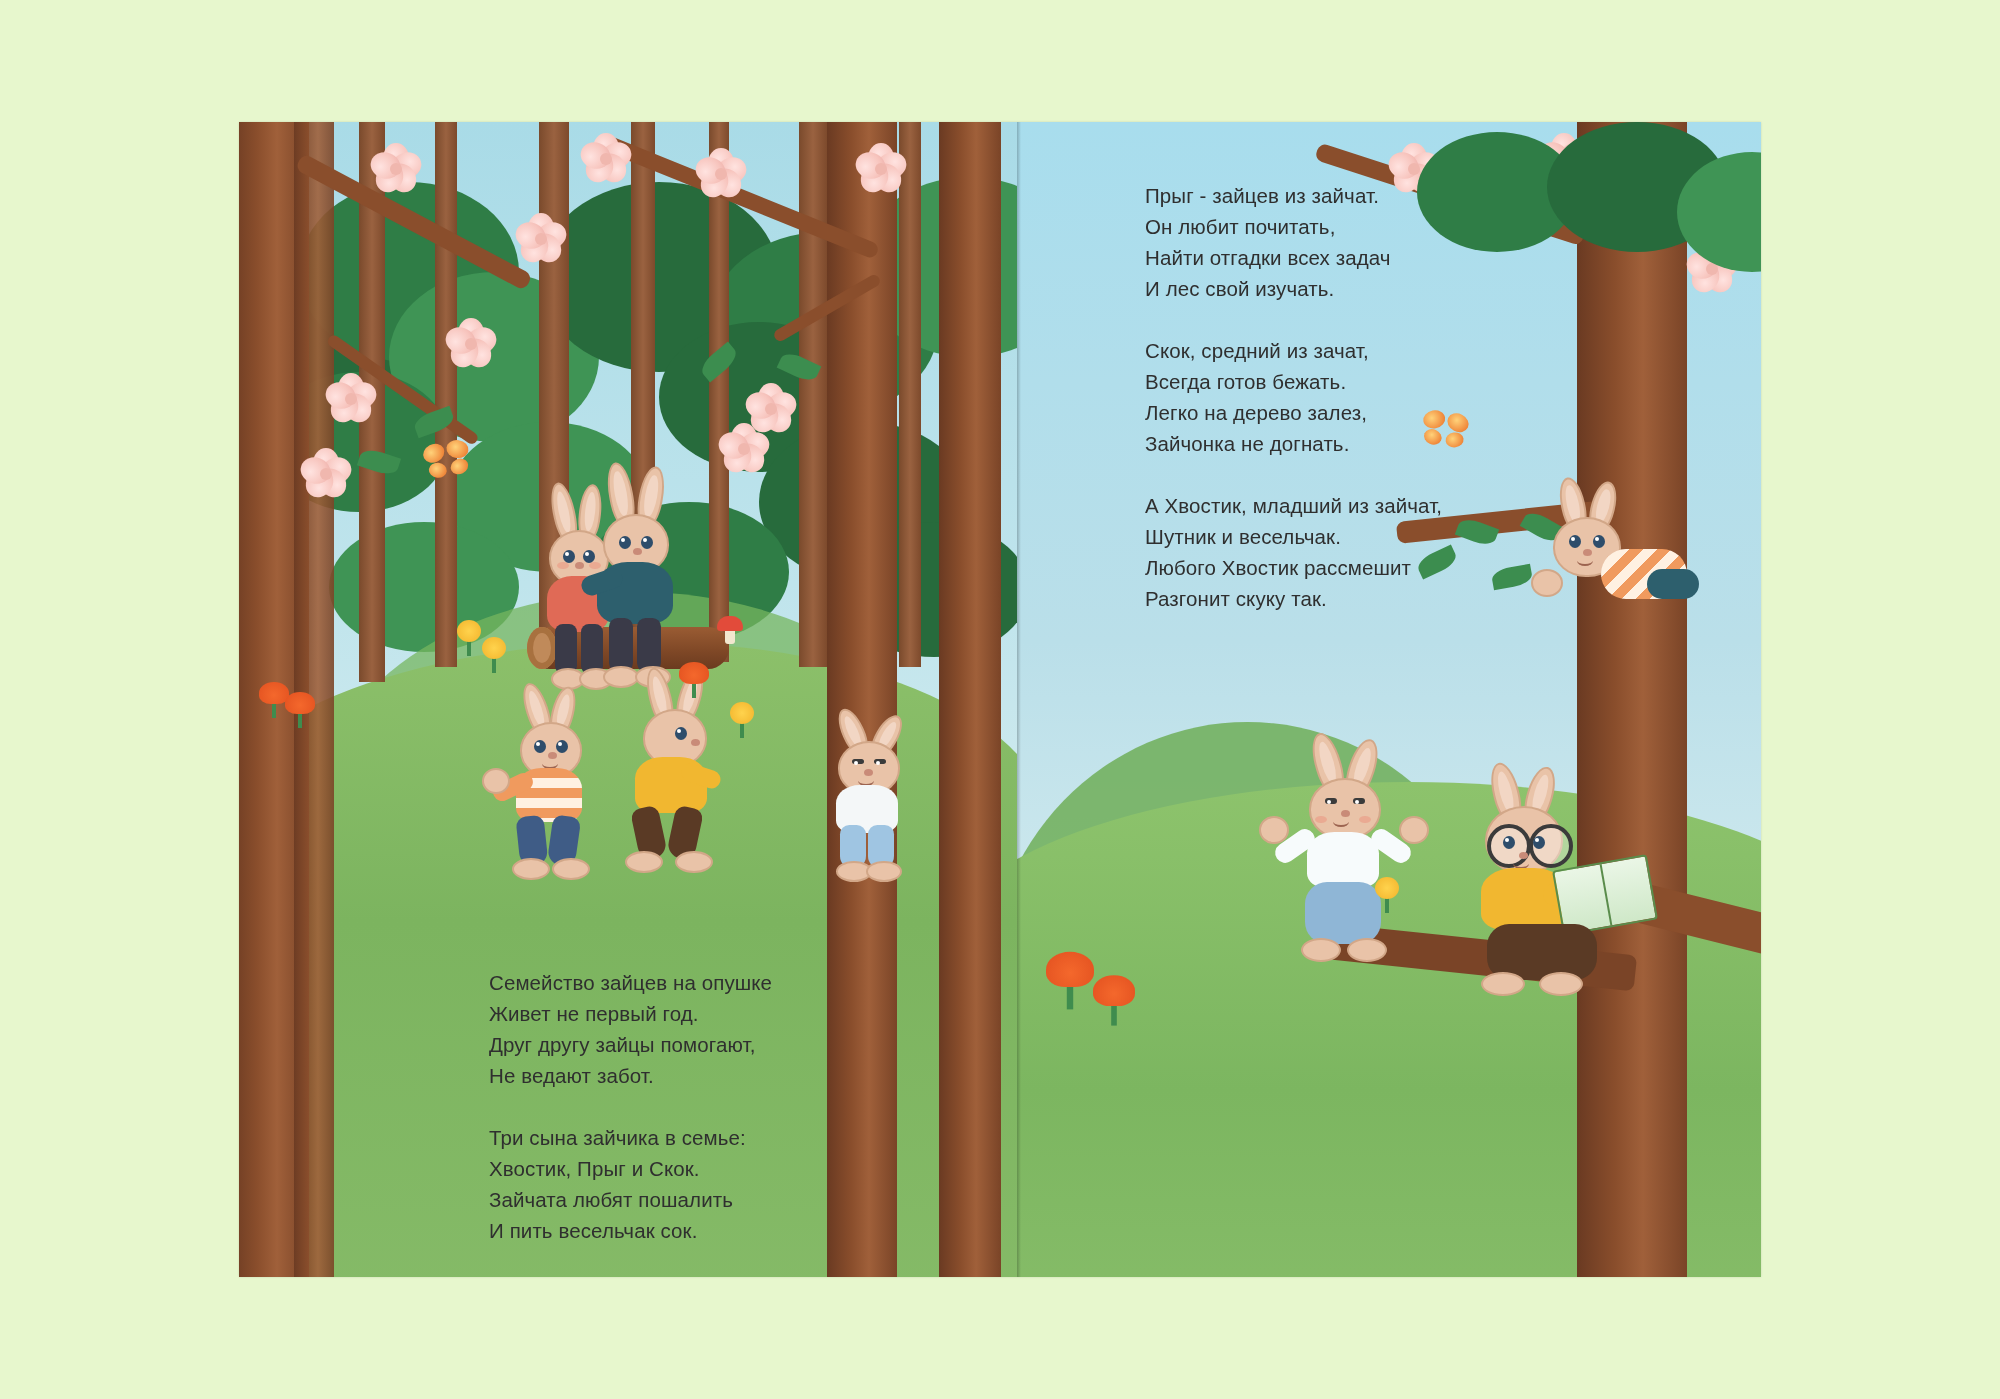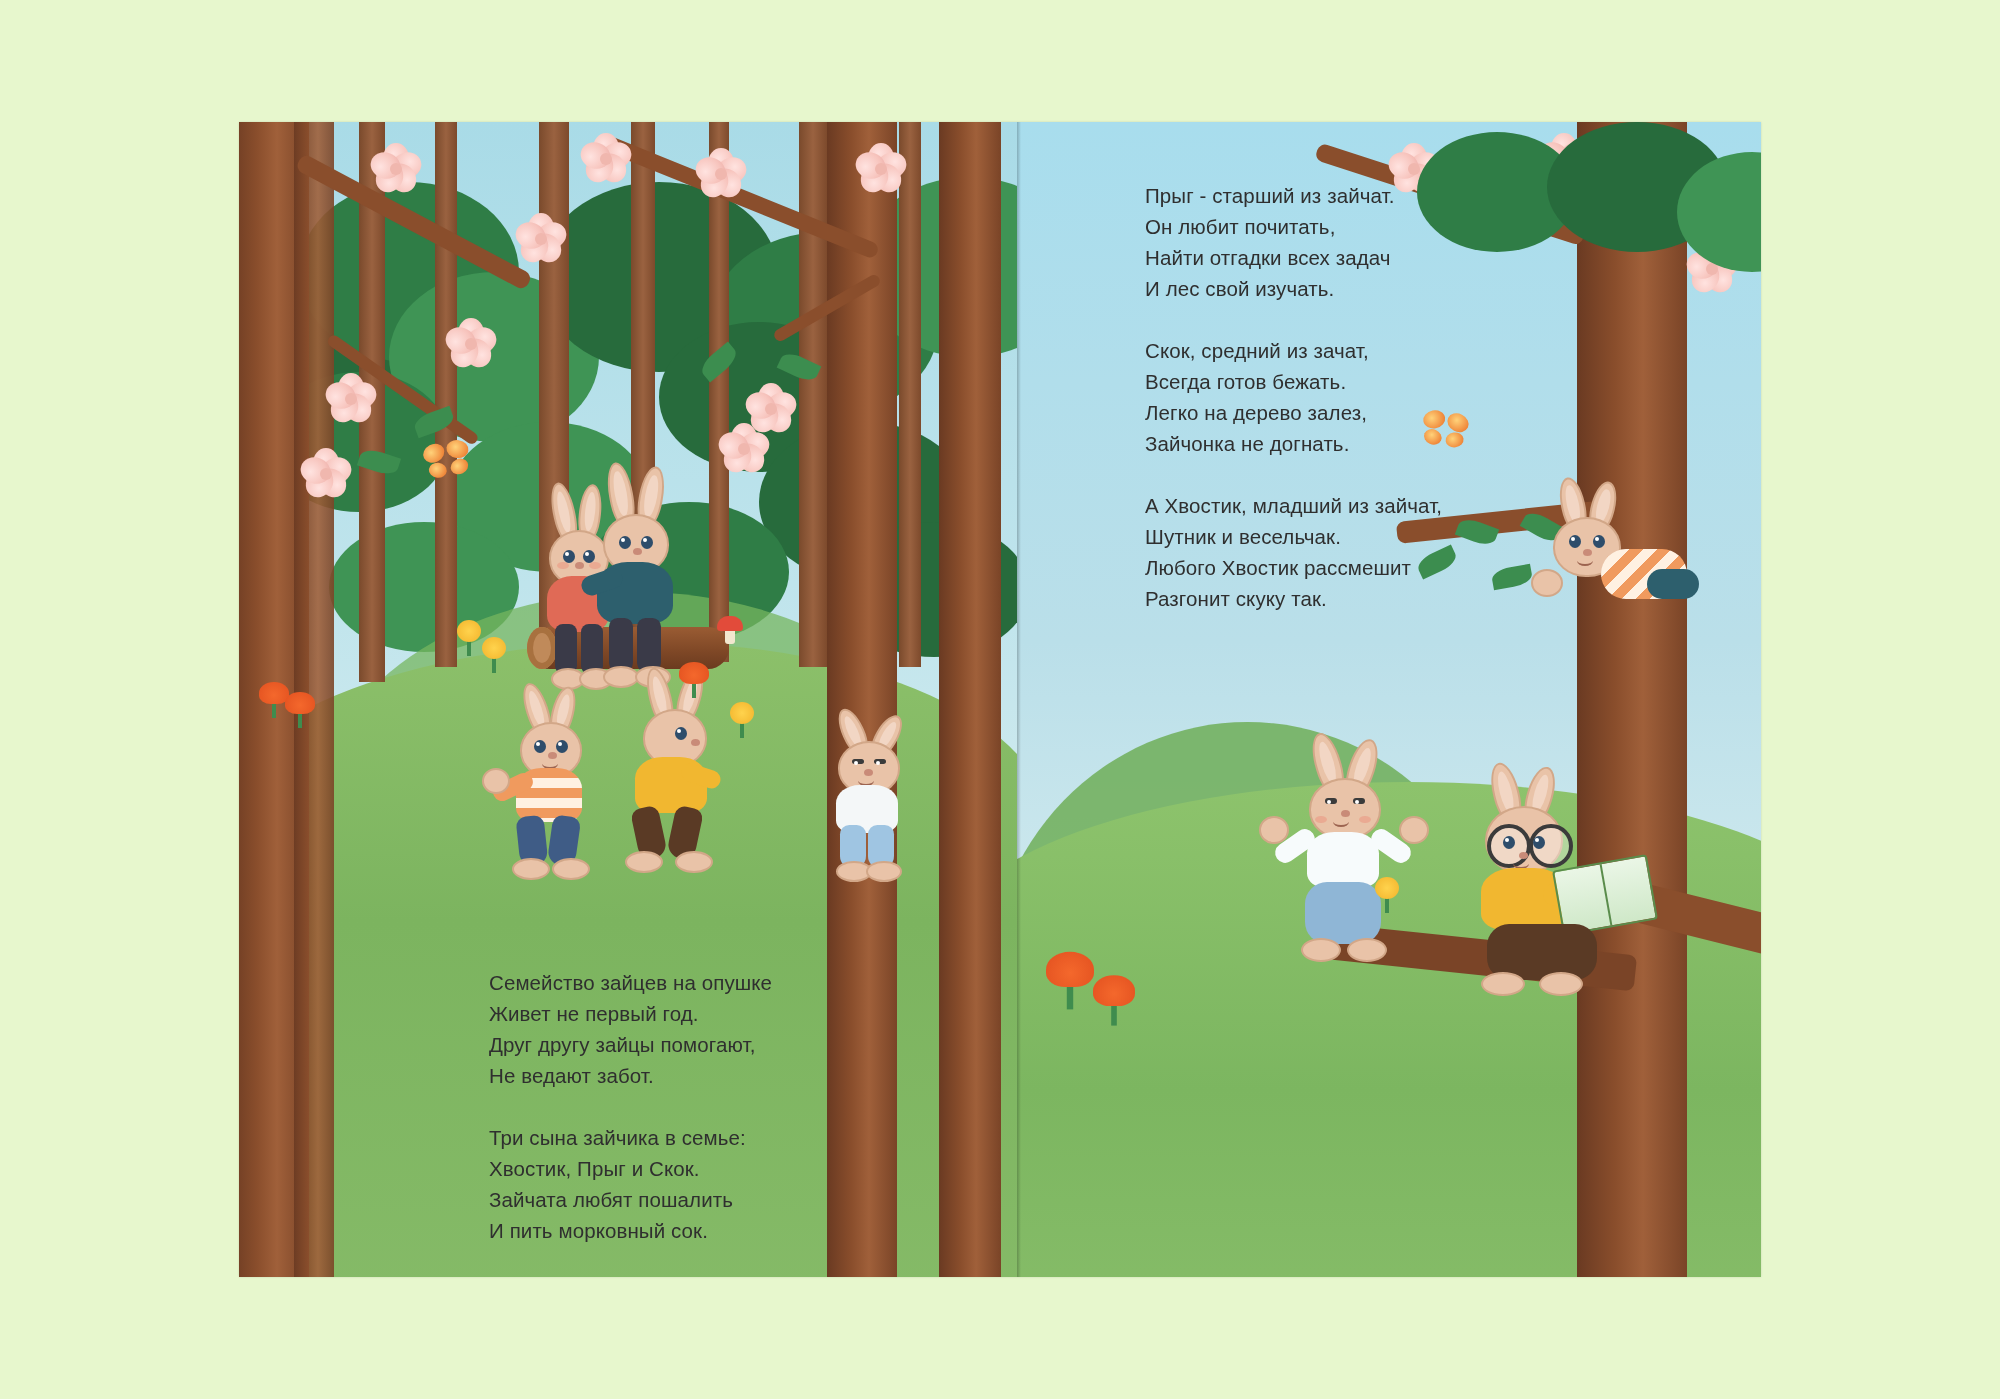--- a/index.html
+++ b/index.html
@@ -507,21 +507,21 @@
     <div class="mushroom" style="left:478px; top:494px;"></div>
 
     <div class="poem poem-left">Семейство зайцев на опушке
 Живет не первый год.
 Друг другу зайцы помогают,
 Не ведают забот.
 
 Три сына зайчика в семье:
 Хвостик, Прыг и Скок.
 Зайчата любят пошалить
-И пить морковный сок.</div>
+И пить весельчак сок.</div>
   </div>
 
   <div class="page-right">
     <div class="sky-r"></div>
     <div class="hill-r"></div>
     <div class="ground-r"></div>
 
     <div class="trunk" style="left:560px; top:0; width:110px; height:1155px;"></div>
     <div class="branch" style="left:380px; top:400px; width:220px; height:22px; transform: rotate(-6deg);"></div>
     <div class="branch" style="left:300px; top:20px;  width:280px; height:18px; transform: rotate(18deg);"></div>
@@ -632,21 +632,21 @@
       <div class="book" style="left:110px; top:100px;"></div>
       <div class="b-body" style="left:40px; top:162px; width:110px; height:56px; background:#5a3a25; border-radius:22px;"></div>
       <div class="b-foot" style="left:34px; top:210px; width:40px; height:20px;"></div>
       <div class="b-foot" style="left:92px; top:210px; width:40px; height:20px;"></div>
     </div>
 
     <div class="flower-yellow" style="left:355px; top:755px;"></div>
     <div class="flower-red" style="left:38px;  top:840px; transform:scale(1.6);"></div>
     <div class="flower-red" style="left:82px;  top:860px; transform:scale(1.4);"></div>
 
-    <div class="poem poem-right">Прыг - старший из зайчат.
+    <div class="poem poem-right">Прыг - зайцев из зайчат.
 Он любит почитать,
 Найти отгадки всех задач
 И лес свой изучать.
 
 Скок, средний из зачат,
 Всегда готов бежать.
 Легко на дерево залез,
 Зайчонка не догнать.
 
 А Хвостик, младший из зайчат,

